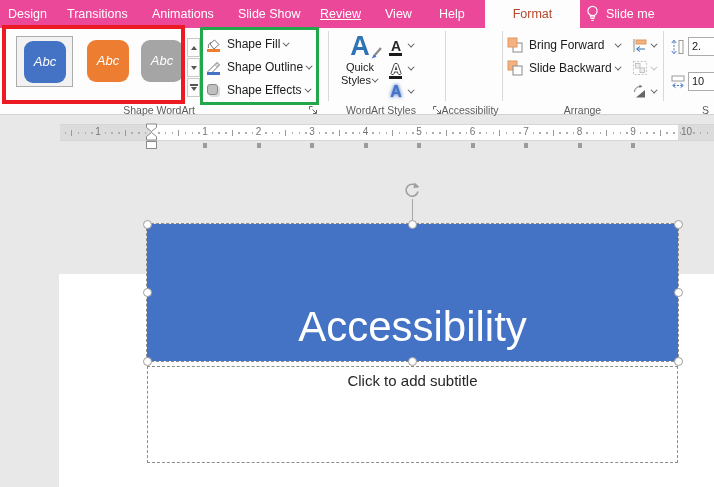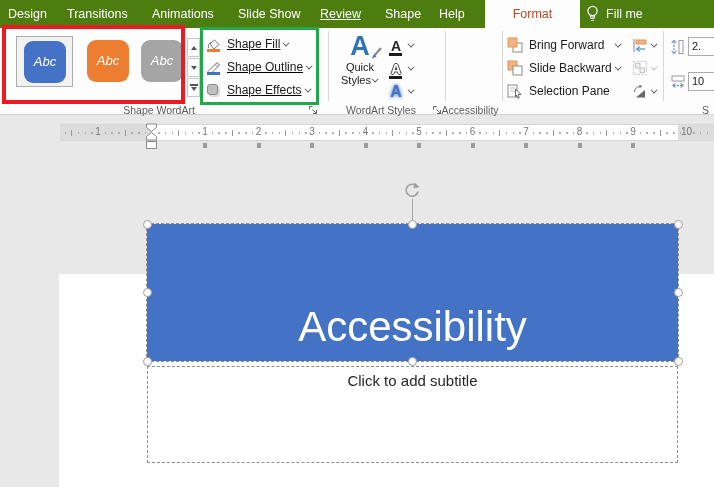--- a/index.html
+++ b/index.html
@@ -22,21 +22,21 @@
   #thumb-strip { position:absolute; left:0; top:0; }
   .thumb-wrap { position:absolute; top:8px; width:57px; height:51px;font-style:italic; }
   .thumb-wrap.sel { border:1px solid #ACACAC; background:#F2F2F2; }
   .thumb { position:absolute; left:7px; top:4px; width:42px; height:42px; border-radius:9px; color:#fff; font-size:13px; text-align:center; line-height:42px; }
   .scroll-btn { position:absolute; left:187px; width:13px; height:19px; border:1px solid #C9C9C9; background:#FCFCFC; display:flex; align-items:center; justify-content:center; flex-direction:column; }
   .tri-up { width:0; height:0; border-left:3.5px solid transparent; border-right:3.5px solid transparent; border-bottom:4.5px solid #555; }
   .tri-dn { width:0; height:0; border-left:3.5px solid transparent; border-right:3.5px solid transparent; border-top:4.5px solid #555; }
   .more-bar { width:8px; height:1.5px; background:#555; margin-bottom:1.5px; }
 
   
-  .fx-row { position:absolute; left:206px; width:112px; height:20px; display:flex; align-items:center; gap:5px; cursor:pointer;text-decoration:underline; }
+  .fx-row { position:absolute; left:206px; width:112px; height:20px; display:flex; align-items:center; gap:5px; cursor:pointer; }
   .fx-row .lbl { font-size:12px; color:#1A1A1A; white-space:nowrap; }
   .icon16 { width:16px; height:16px; position:relative; flex:0 0 16px; }
   .colorbar { position:absolute; left:1px; bottom:0; width:13px; height:3px; }
   .chev { width:5px; height:5px; border-left:1px solid #555; border-bottom:1px solid #555; transform:rotate(-45deg) translateY(-2px); flex:0 0 5px; }
   .fx-shadowbox { position:absolute; left:1px; top:2px; width:11px; height:11px; border-radius:3px; background:#BFBFBF; border:1px solid #8a8a8a; box-shadow:2px 2px 0 #DDD; }
 
   
   #quickstyles { position:absolute; left:334px; top:3px; width:52px; height:72px; text-align:center; cursor:pointer; }
   #qs-A { font-size:27px; font-weight:bold; color:#2E74B5; line-height:30px; position:relative; }
   .qs-line { font-size:11px; color:#1A1A1A; line-height:13px; display:flex; justify-content:center; align-items:center; gap:3px; }
@@ -79,38 +79,38 @@
   #title-sel { position:absolute; left:146px; top:223px; width:533px; height:139px; border:1px dashed #8C8C8C; z-index:1; }
   .handle { position:absolute; width:9px; height:9px; border-radius:50%; background:#fff; border:1.5px solid #9D9D9D; z-index:3; }
   #rot-line { position:absolute; left:412px; top:199px; width:1px; height:24px; background:#A6A6A6; z-index:2; }
   #rot-handle { position:absolute; left:403px; top:181px; z-index:3; cursor:grab; }
   #subtitle-ph { position:absolute; left:147px; top:366px; width:531px; height:97px; border:1px dashed #8C8C8C; z-index:1; }
   #subtitle-text { position:absolute; left:0; top:5px; width:100%; text-align:center; font-size:15px; color:#262626; }
 </style>
 </head>
 <body>
 
-<div id="menubar" style="background: #4d7c0f;">
+<div id="menubar" style="background: #ec4899;">
   <div id="menu-tabs">
       <div class="menu-tab" style="left: 8px;">Design</div>
       <div class="menu-tab" style="left: 67px;">Transitions</div>
       <div class="menu-tab" style="left: 152px;">Animations</div>
       <div class="menu-tab" style="left: 238px;">Slide Show</div>
       <div class="menu-tab" style="left: 320px; text-decoration: underline;">Review</div>
-      <div class="menu-tab" style="left: 385px;">Shape</div>
+      <div class="menu-tab" style="left: 385px;">View</div>
       <div class="menu-tab" style="left: 439px;">Help</div>
       <div class="menu-tab active" style="left: 485px; width: 95px;">Format</div>
     </div>
   <div id="tellme">
     <svg width="13" height="18" viewBox="0 0 13 18">
       <circle cx="6.5" cy="6" r="4.6" fill="none" stroke="#fff" stroke-width="1.2"></circle>
       <path d="M4.5 10.5 v1.5 h4 v-1.5" fill="none" stroke="#fff" stroke-width="1.2"></path>
       <path d="M4.5 13.5 h4 M5.3 15.5 h2.4" stroke="#fff" stroke-width="1.2"></path>
     </svg>
-    <span>Fill me</span>
+    <span>Slide me</span>
   </div>
 </div>
 
 <div id="ribbon">
 
   <div id="thumb-strip">
       <div class="thumb-wrap sel" style="left: 16px;">
         <div class="thumb" style="background: rgb(68, 114, 196);">Abc</div>
       </div>
       <div class="thumb-wrap" style="left: 80px;">
@@ -220,28 +220,20 @@
     <span class="chev"></span>
   </div>
   <div class="arr-row" style="top:30px">
     <svg class="icon16" width="16" height="16" viewBox="0 0 16 16">
       <rect x="1" y="1" width="9" height="9" fill="#F4B183" stroke="#E0995C"></rect>
       <rect x="6" y="6" width="9" height="9" fill="#fff" stroke="#8a8a8a"></rect>
     </svg>
     <span class="lbl">Slide Backward</span>
     <span class="chev"></span>
   </div>
-  <div class="arr-row" style="top:53px">
-    <svg class="icon16" width="16" height="16" viewBox="0 0 16 16">
-      <rect x="1" y="2" width="9" height="12" fill="#fff" stroke="#8a8a8a"></rect>
-      <path d="M3 5 h5 M3 8 h5" stroke="#BDBDBD"></path>
-      <path d="M8.5 6 L14 11.5 L11 11.5 L12.3 14.6 L10.8 15.3 L9.5 12.2 L8.5 13.5 Z" fill="#fdfdfd" stroke="#444" stroke-width="0.8"></path>
-    </svg>
-    <span class="lbl">Selection Pane</span>
-  </div>
 
   <div class="arr-ico-row" style="top:7px">
     <svg width="16" height="15" viewBox="0 0 16 15">
       <path d="M2 1 V14" stroke="#8a8a8a"></path>
       <rect x="4" y="2" width="10" height="4" fill="#F4B183" stroke="#E0995C"></rect>
       <path d="M13 11 H5" stroke="#2E74B5"></path>
         <path d="M8 8.5 L4.5 11 L8 13.5" fill="none" stroke="#2E74B5"></path>
     </svg>
     <span class="chev"></span>
   </div>
@@ -254,20 +246,21 @@
     <span class="chev" style="border-color:#BDBDBD"></span>
   </div>
   <div class="arr-ico-row" style="top:53px">
     <svg width="16" height="15" viewBox="0 0 16 15">
       <path d="M4 13.5 H13 L13 6 Z" fill="#666"></path>
       <path d="M2.5 8 a5.5 5.5 0 0 1 6 -5.5" fill="none" stroke="#777"></path>
       <path d="M7.5 0.5 l3 2 -3.2 1.6 z" fill="#777"></path>
     </svg>
     <span class="chev"></span>
   </div>
+  <div class="group-label" style="left:502px;width:161px">Arrange</div>
 
   <div class="sep" style="left:663px"></div>
 
   <svg style="position:absolute;left:670px;top:10px" width="14" height="18" viewBox="0 0 14 18">
     <rect x="9" y="2.5" width="4" height="13" fill="#fff" stroke="#999"></rect>
     <path d="M4 3.5 V14.5" stroke="#4472C4" stroke-dasharray="2 1.4"></path>
     <path d="M1.8 5 L4 2.2 L6.2 5 M1.8 13 L4 15.8 L6.2 13" fill="none" stroke="#4472C4"></path>
   </svg>
   <div class="size-box" style="top:9px">2.</div>
   <svg style="position:absolute;left:670px;top:46px" width="16" height="16" viewBox="0 0 16 16">

